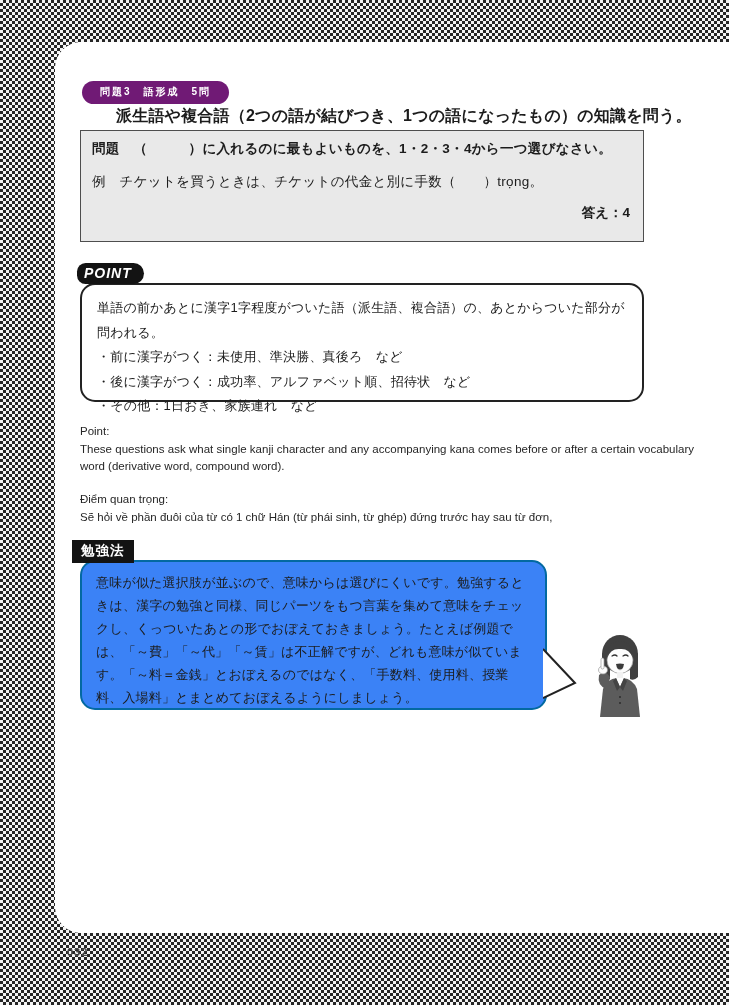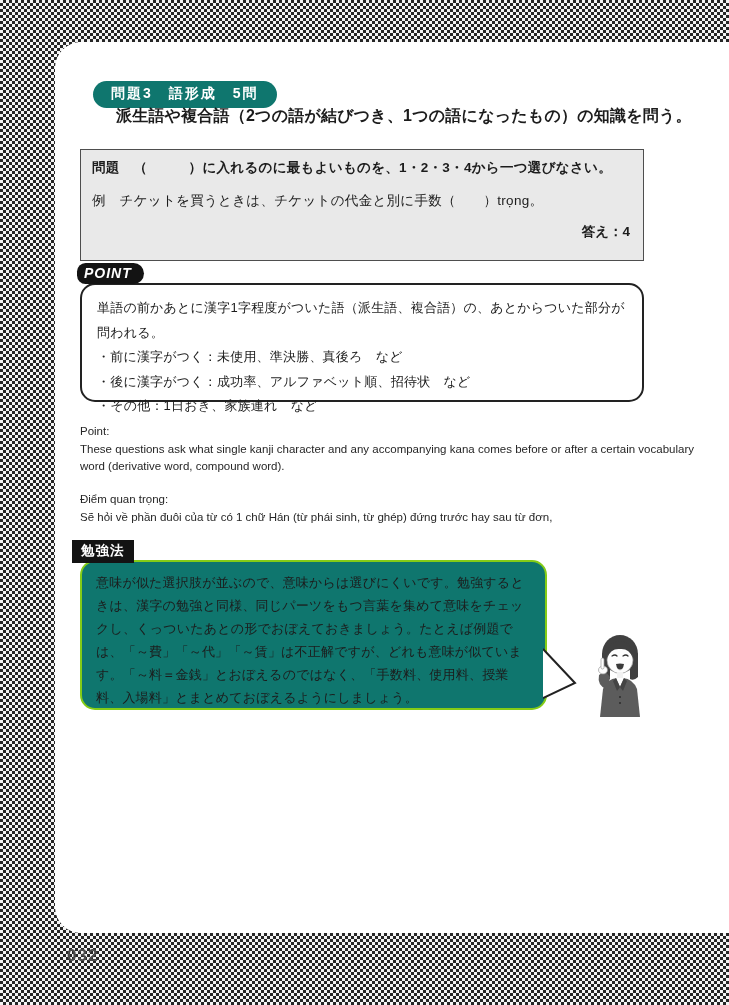--- a/index.html
+++ b/index.html
@@ -21,37 +21,37 @@
 
   .page {
     position:absolute;
     left:55px; top:42px;
     width:674px; height:891px;
     background:#ffffff;
     border-radius:26px 0 0 26px;
   }
 
   .title-badge {
-    position:absolute; left:38px; top:39px;
-    background:#0f766e; color:#fff;
-    font-size:14px; font-weight:bold;
+    position:absolute; left:27px; top:39px;
+    background:#701a75; color:#fff;
+    font-size:10px; font-weight:bold;
     letter-spacing:2px;
     padding:4px 18px 5px 18px;
     border-radius:14px;
     white-space:nowrap;
   }
 
   .intro {
     position:absolute; left:25px; top:64px;
     font-size:16px; font-weight:bold;
     white-space:nowrap; letter-spacing:0.2px;margin-left:36px;
   }
 
   .example-box {
-    position:absolute; left:25px; top:107px;
+    position:absolute; left:25px; top:88px;
     width:564px; height:112px;
     background:#e9e9e9;
     border:1px solid #4e4e4e;
     padding:9px 11px 6px 11px;
     font-size:13.5px;
   }
   .ex-instruction { font-weight:bold; letter-spacing:0.3px; }
   .ex-sentence { margin-top:15px; letter-spacing:0.3px; }
   .ex-options { margin-top:8px; }
   .ex-options .opt { display:inline-block; width:110px; }
@@ -94,41 +94,41 @@
 
   .lang-block { position:absolute; left:25px; width:614px; font-size:11.5px; line-height:17.5px; color:#262626; }
   .lang-label { margin-bottom:0px; }
   .lang-text { text-align:justify; }
   .point-en { top:381px; }
   .point-vi { top:449px; }
 
   .study-box {
     position:absolute; left:25px; top:518px;
     width:467px; height:150px;
-    border:2px solid #84cc16;
+    border:2px solid #0369a1;
     border-radius:15px;
-    background:#0f766e;
+    background:#3b82f6;
     padding:9px 13px 6px 14px;
     font-size:13px; line-height:23px;
     letter-spacing:0.2px;
   }
 
   .bubble-pointer {
     position:absolute; left:488px; top:604px;
     width:38px; height:58px; z-index:4;
   }
 
   .teacher {
     position:absolute; left:531px; top:585px;
     width:68px; height:90px; z-index:2;
   }
 
   .page-num {
     position:absolute; left:67px; top:946px;
-    font-size:17px; font-weight:bold; color:#4b4b4b;
+    font-size:11px; font-weight:bold; color:#4b4b4b;
     letter-spacing:1px;
   }
 </style>
 </head>
 <body>
 
 <div class="page">
 
   <div class="title-badge">問題3　語形成　5問</div>
 

